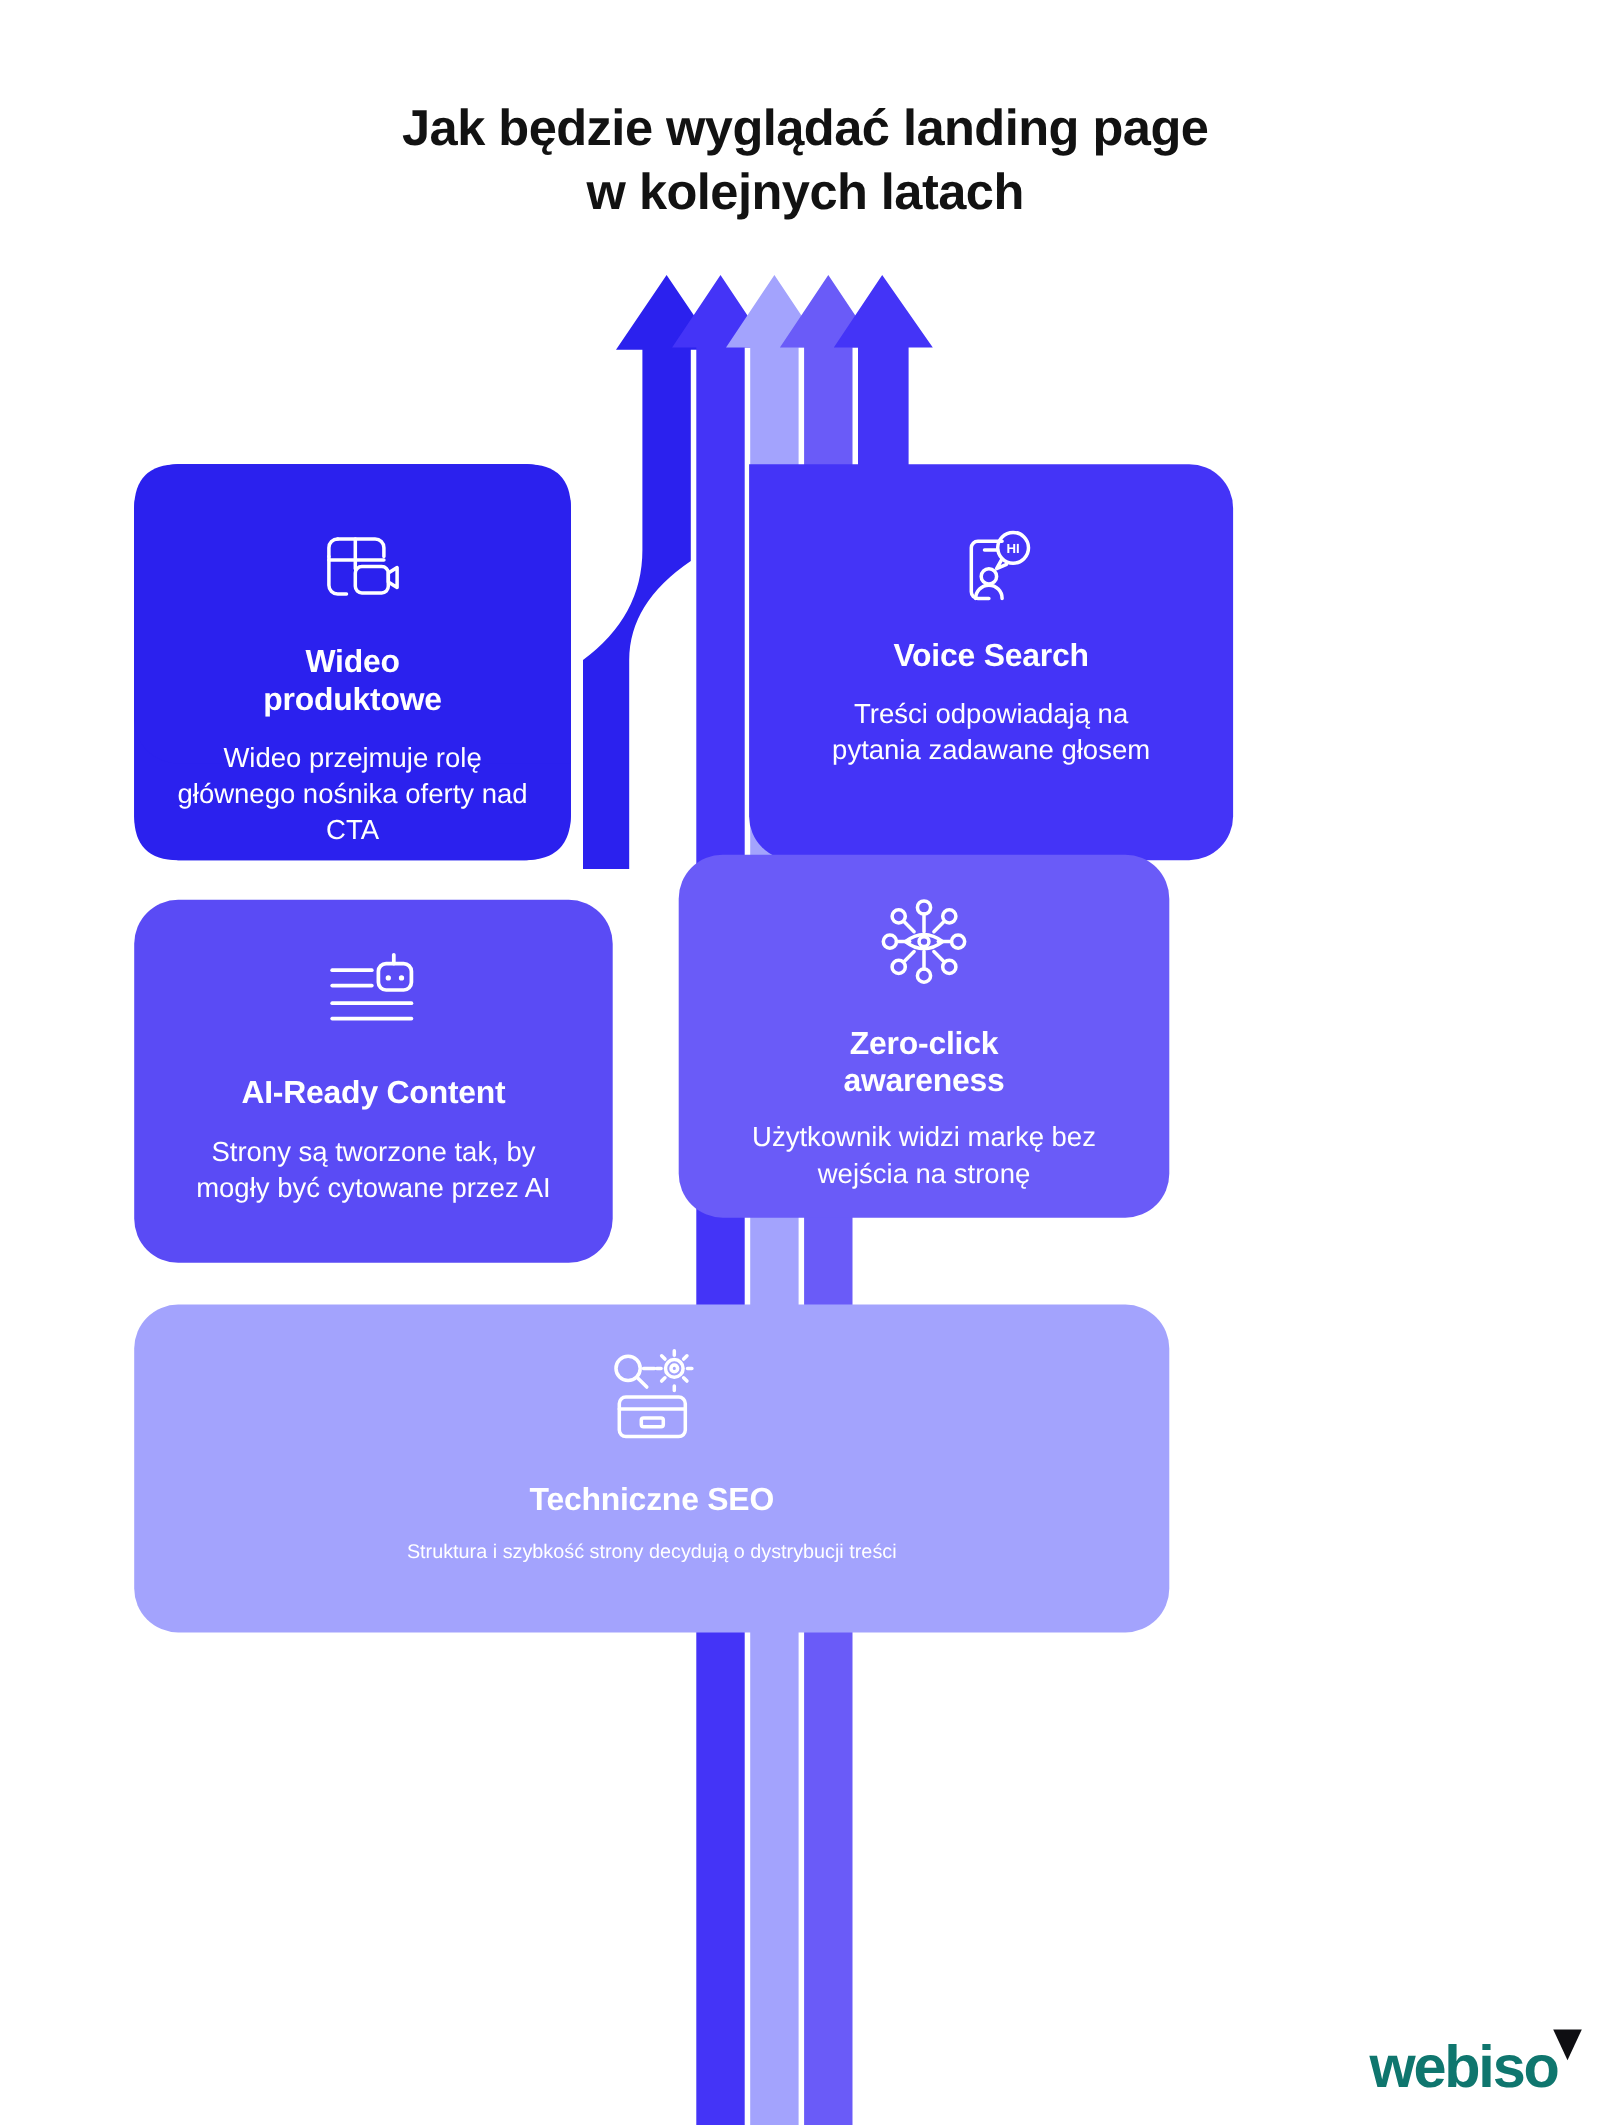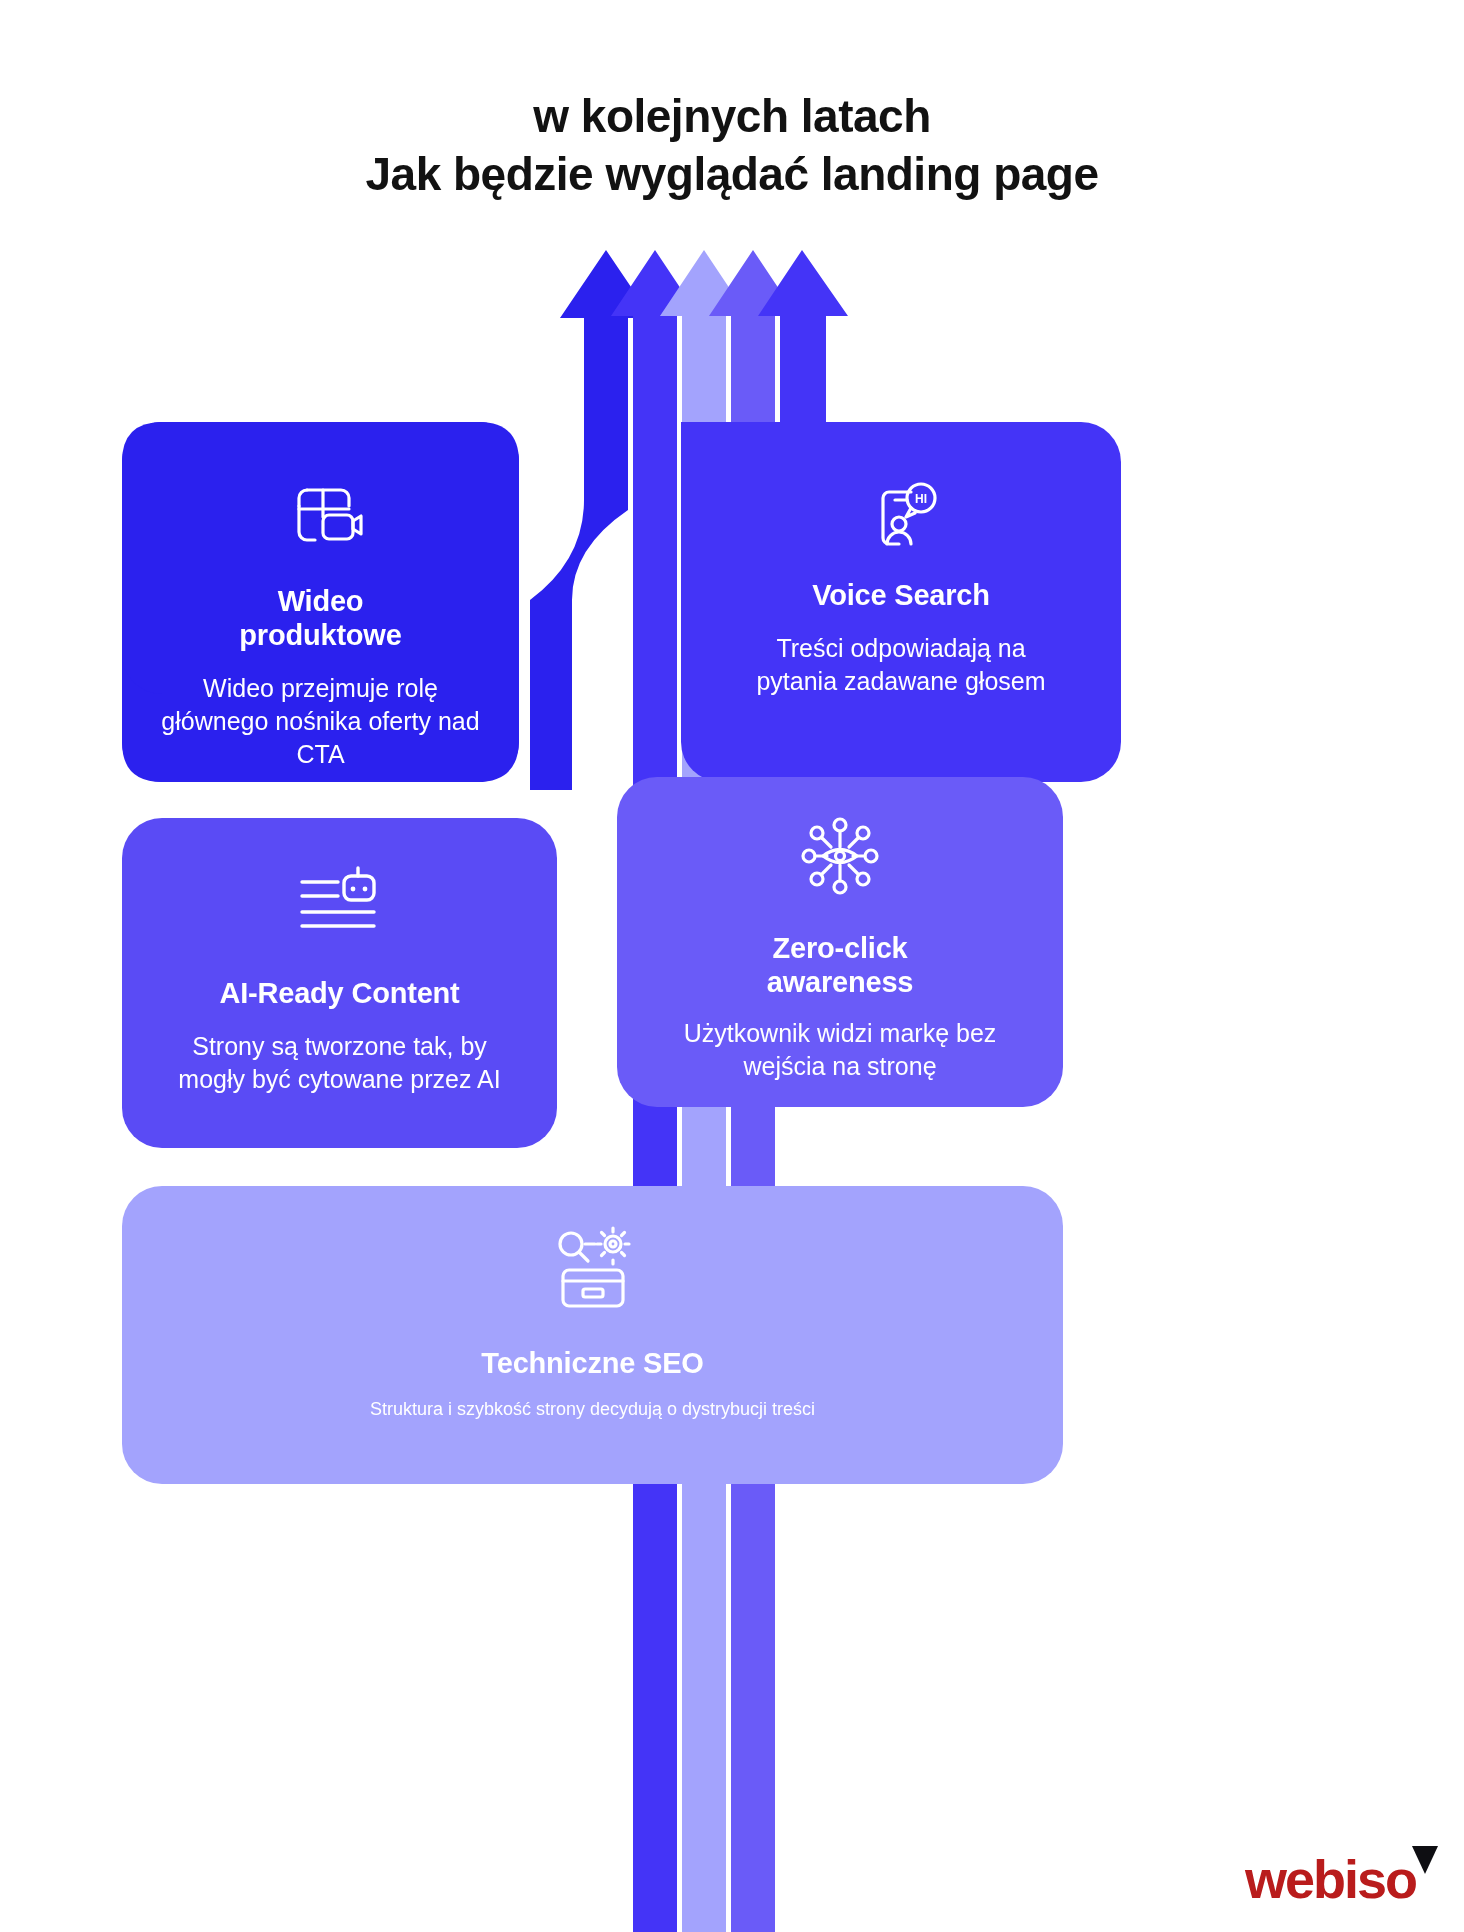--- a/index.html
+++ b/index.html
@@ -92,31 +92,31 @@
   }
   #card-seo .c-title{font-size:29px;margin-top:30px;width:800px;}
   #card-seo .c-desc{font-size:18px;margin-top:18px;width:620px;}
 
   
   .logo{
     position:absolute;right:24px;bottom:26px;
     display:flex;align-items:flex-end;
   }
   .logo-text{
-    font-size:54px;font-weight:800;color:#b91c1c;
+    font-size:54px;font-weight:800;color:#0f766e;
     letter-spacing:-2px;line-height:1;
   }
   .logo-mark{margin-left:-6px;margin-bottom:24px;}
 </style>
 </head>
 <body>
 
 <div class="title">
+  <span class="ln">Jak będzie wyglądać landing page</span>
   <span class="ln">w kolejnych latach</span>
-  <span class="ln">Jak będzie wyglądać landing page</span>
 </div>
 
 <svg class="arrows" viewBox="0 0 1464 1932" width="1464" height="1932" aria-hidden="true">
 
   <g>
     <path d="M519,790 L519,560 Q519,470 606,424 L606,320 L519,320 L606,248
              L693,320 L606,320" fill="none" stroke="none"></path>
     <path d="M606,250 L560,318 L584,318 L584,500
              Q584,560 530,600 L530,790 L572,790 L572,600
              Q572,548 628,510 L628,318 L652,318 Z" fill="#2B21EE"></path>

